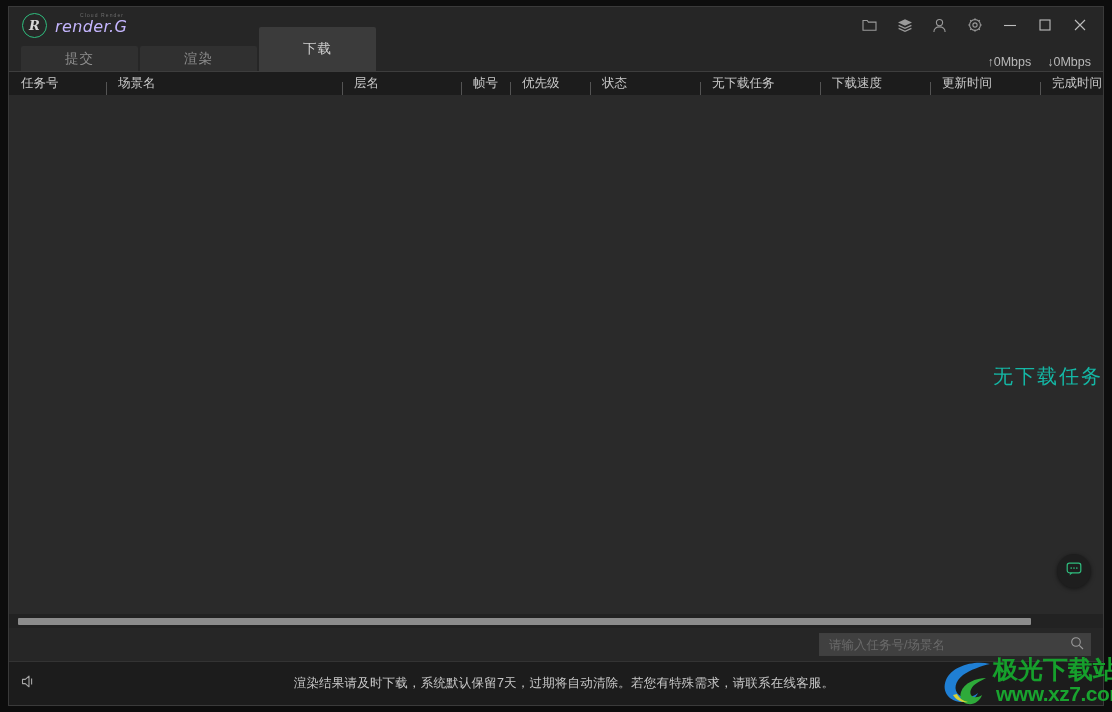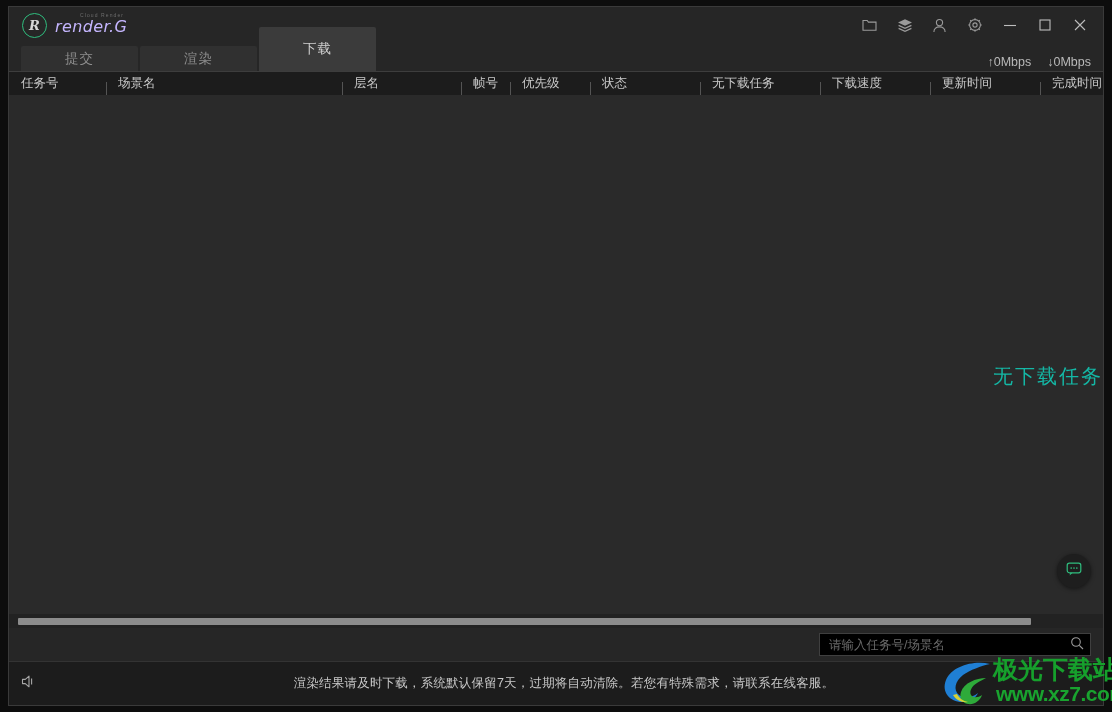--- a/index.html
+++ b/index.html
@@ -233,21 +233,21 @@
     display: flex;
     align-items: center;
     justify-content: flex-end;
     padding-right: 12px;
     flex: 0 0 auto;
     position: relative;
   }
   .searchbox {
     width: 272px;
     height: 23px;
-    background: #000000;
+    background: #404040;
     border: 1px solid #3f3f3f;
     display: flex;
     align-items: center;
     padding: 0 6px 0 9px;
   }
   .searchbox input {
     flex: 1 1 auto;
     background: transparent;
     border: none;
     outline: none;

